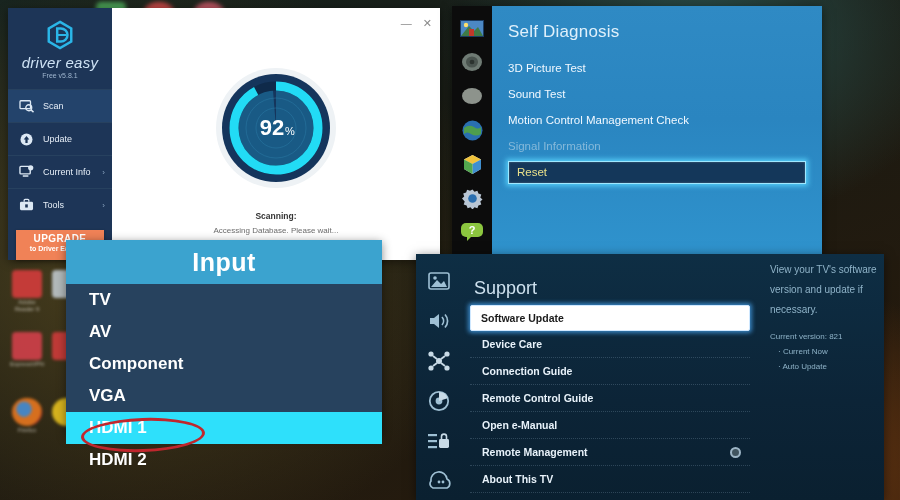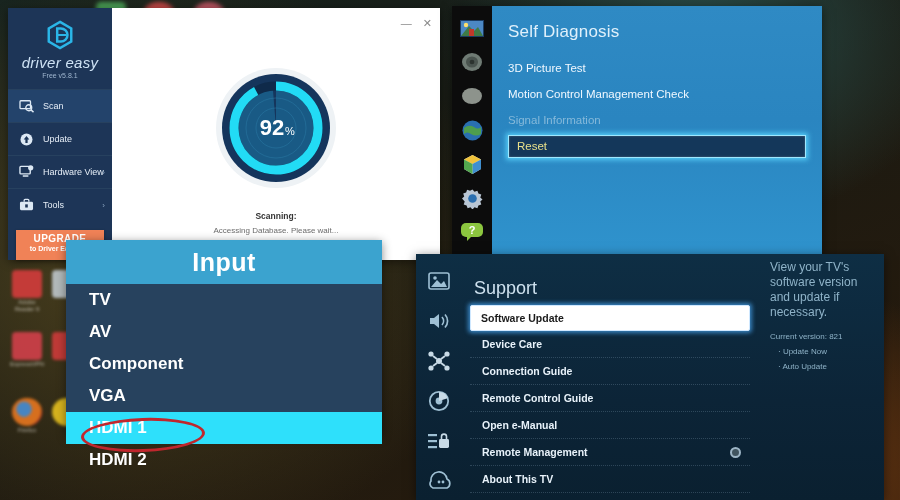--- a/index.html
+++ b/index.html
@@ -132,21 +132,21 @@
   .sp-item {
     position: relative; margin: 0 8px; height: 27px; line-height: 27px;
     padding-left: 12px; color: #e8f2fa; font-size: 10.5px; font-weight: bold;
     border-bottom: 1px dotted rgba(170,200,225,.22);
   }
   .sp-toggle {
     position: absolute; right: 9px; top: 8px; width: 11px; height: 11px;
     border-radius: 50%; border: 2px solid #9db5c6; background: #40545f;
   }
   #sp-info { position: absolute; left: 348px; top: 0; width: 120px; height: 246px; padding: 6px 6px 0 6px; }
-  .sp-desc { color: #8fb3c8; font-size: 12px; line-height: 15px; }
+  .sp-desc { color: #8fb3c8; font-size: 10px; line-height: 20px; }
   .sp-ver { color: #8fb3c8; font-size: 8px; margin-top: 12px; }
   .sp-sub { color: #8fb3c8; font-size: 8px; margin-top: 6px; padding-left: 8px; }
 </style>
 </head>
 <body>
 
 <div id="stage">
 
   <div class="bg-top-icons">
     <div class="bgic" style="left:0;background:#4fae5c"></div>
@@ -212,21 +212,21 @@
           <span class="arr"></span>
         </div>
         <div class="de-item">
           <span class="ico">
             <svg width="15" height="14" viewBox="0 0 16 15">
                 <rect x="1" y="1.5" width="11" height="8" rx="1" fill="none" stroke="#dce8f4" stroke-width="1.5"></rect>
                 <rect x="4" y="11" width="6" height="1.6" fill="#dce8f4"></rect>
                 <circle cx="12.5" cy="3" r="2.8" fill="#dce8f4"></circle>
               </svg>
           </span>
-          <span>Hardware View</span>
+          <span>Current Info</span>
           <span class="arr">›</span>
         </div>
         <div class="de-item">
           <span class="ico">
             <svg width="15" height="14" viewBox="0 0 16 15">
                 <rect x="1" y="4" width="14" height="9" rx="1.4" fill="#dce8f4"></rect>
                 <path d="M5.5 4 V2.4 A1 1 0 0 1 6.5 1.4 H9.5 A1 1 0 0 1 10.5 2.4 V4" fill="none" stroke="#dce8f4" stroke-width="1.4"></path>
                 <rect x="6.6" y="6.8" width="2.8" height="3.4" fill="#1d3557"></rect>
               </svg>
           </span>
@@ -317,20 +317,21 @@
             <rect x="1" y="1" width="22" height="14" rx="5" fill="#8cc63f"></rect>
             <path d="M7 14 L7 19 L12 14 Z" fill="#8cc63f"></path>
             <text x="12" y="12" text-anchor="middle" fill="#ffffff" font-family="Liberation Sans, sans-serif" font-size="11" font-weight="bold">?</text>
           </svg>
       </div>
     </div>
 
     <div id="sd-panel">
       <div class="sd-title">Self Diagnosis</div>
       <div class="sd-item">3D Picture Test</div>
+      <div class="sd-item">Sound Test</div>
       <div class="sd-item">Motion Control Management Check</div>
       <div class="sd-item dim">Signal Information</div>
       <div class="sd-reset">Reset</div>
     </div>
   </div>
 
   <div id="input-panel">
     <div id="input-head">Input</div>
     <div class="inp-item">TV</div>
     <div class="inp-item">AV</div>
@@ -415,18 +416,18 @@
         <span class="sp-toggle"></span>
       </div>
       <div class="sp-item">
         <span>About This TV</span>
       </div>
     </div>
 
     <div id="sp-info">
       <div class="sp-desc">View your TV's software version and update if necessary.</div>
       <div class="sp-ver">Current version: 821</div>
-      <div class="sp-sub">· Update Now</div>
+      <div class="sp-sub">· Current Now</div>
       <div class="sp-sub">· Auto Update</div>
     </div>
   </div>
 
 </div>
 
 </body></html>

